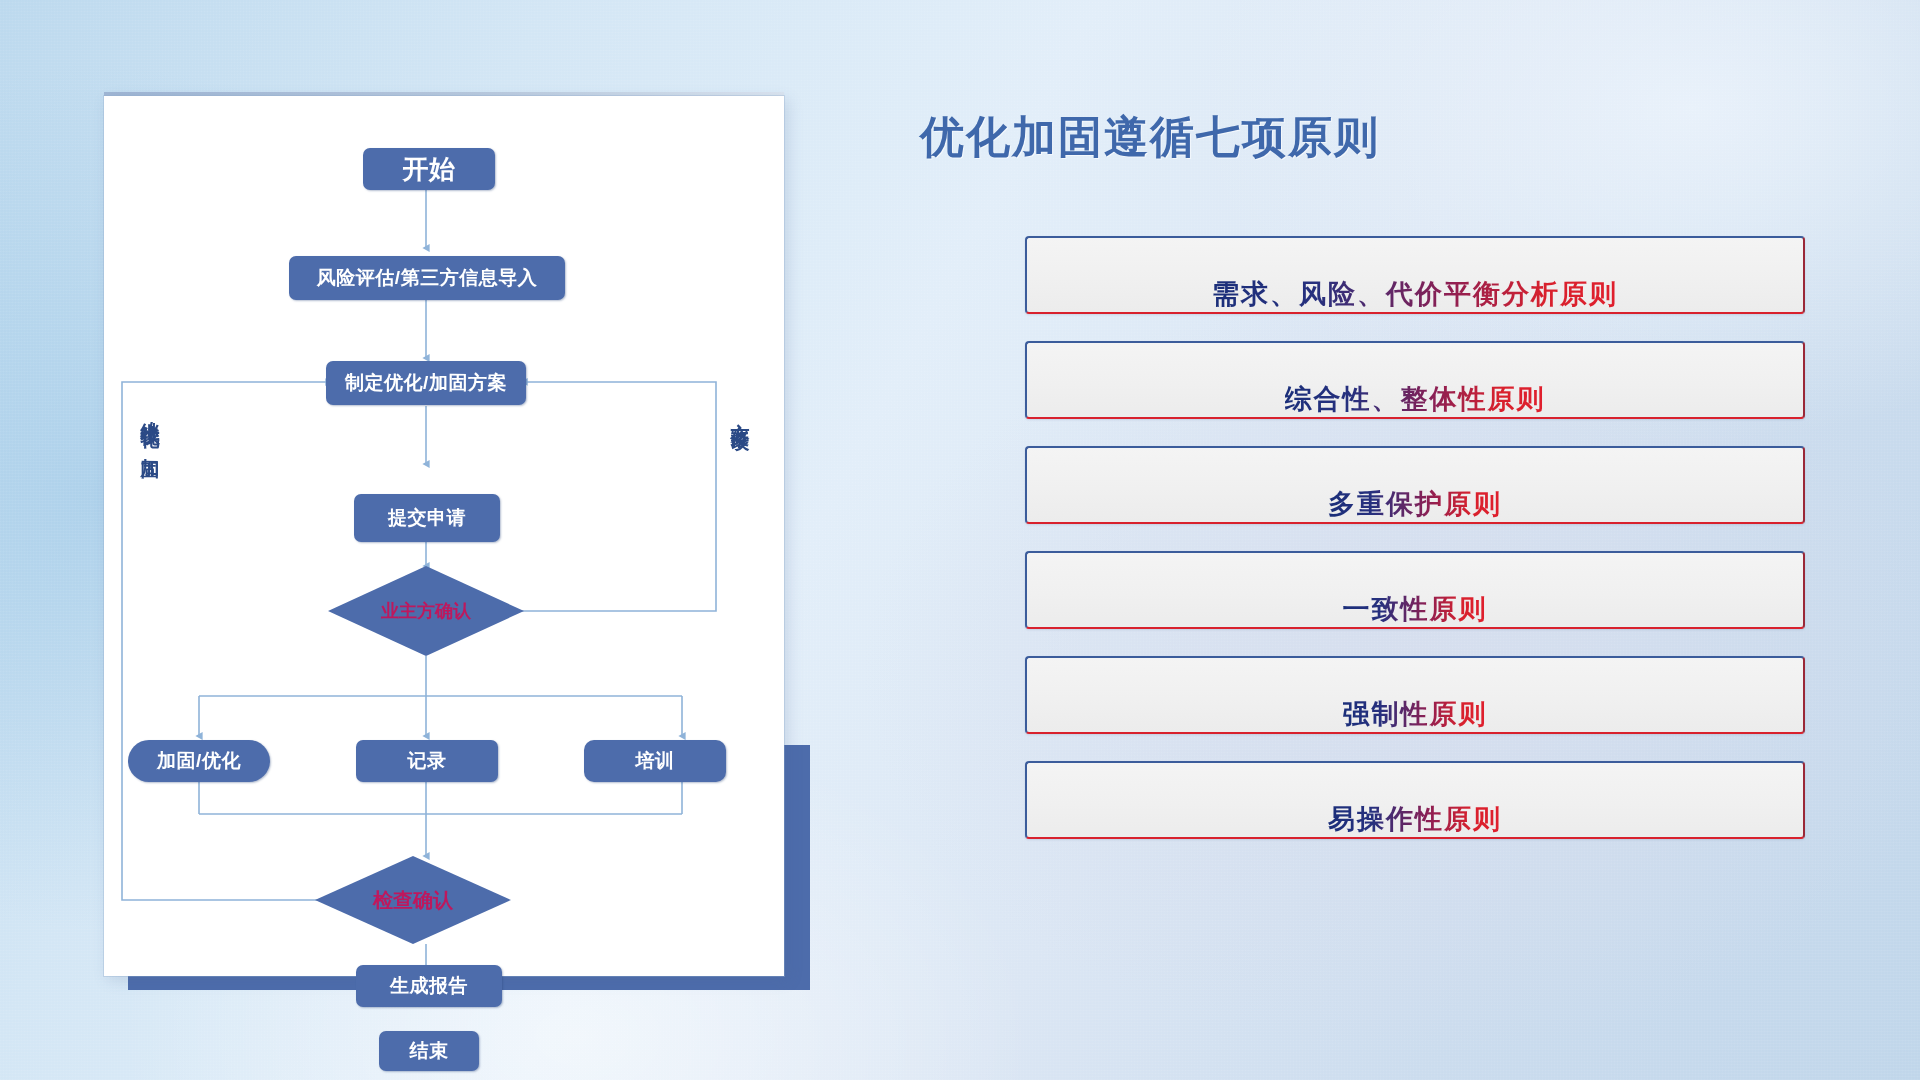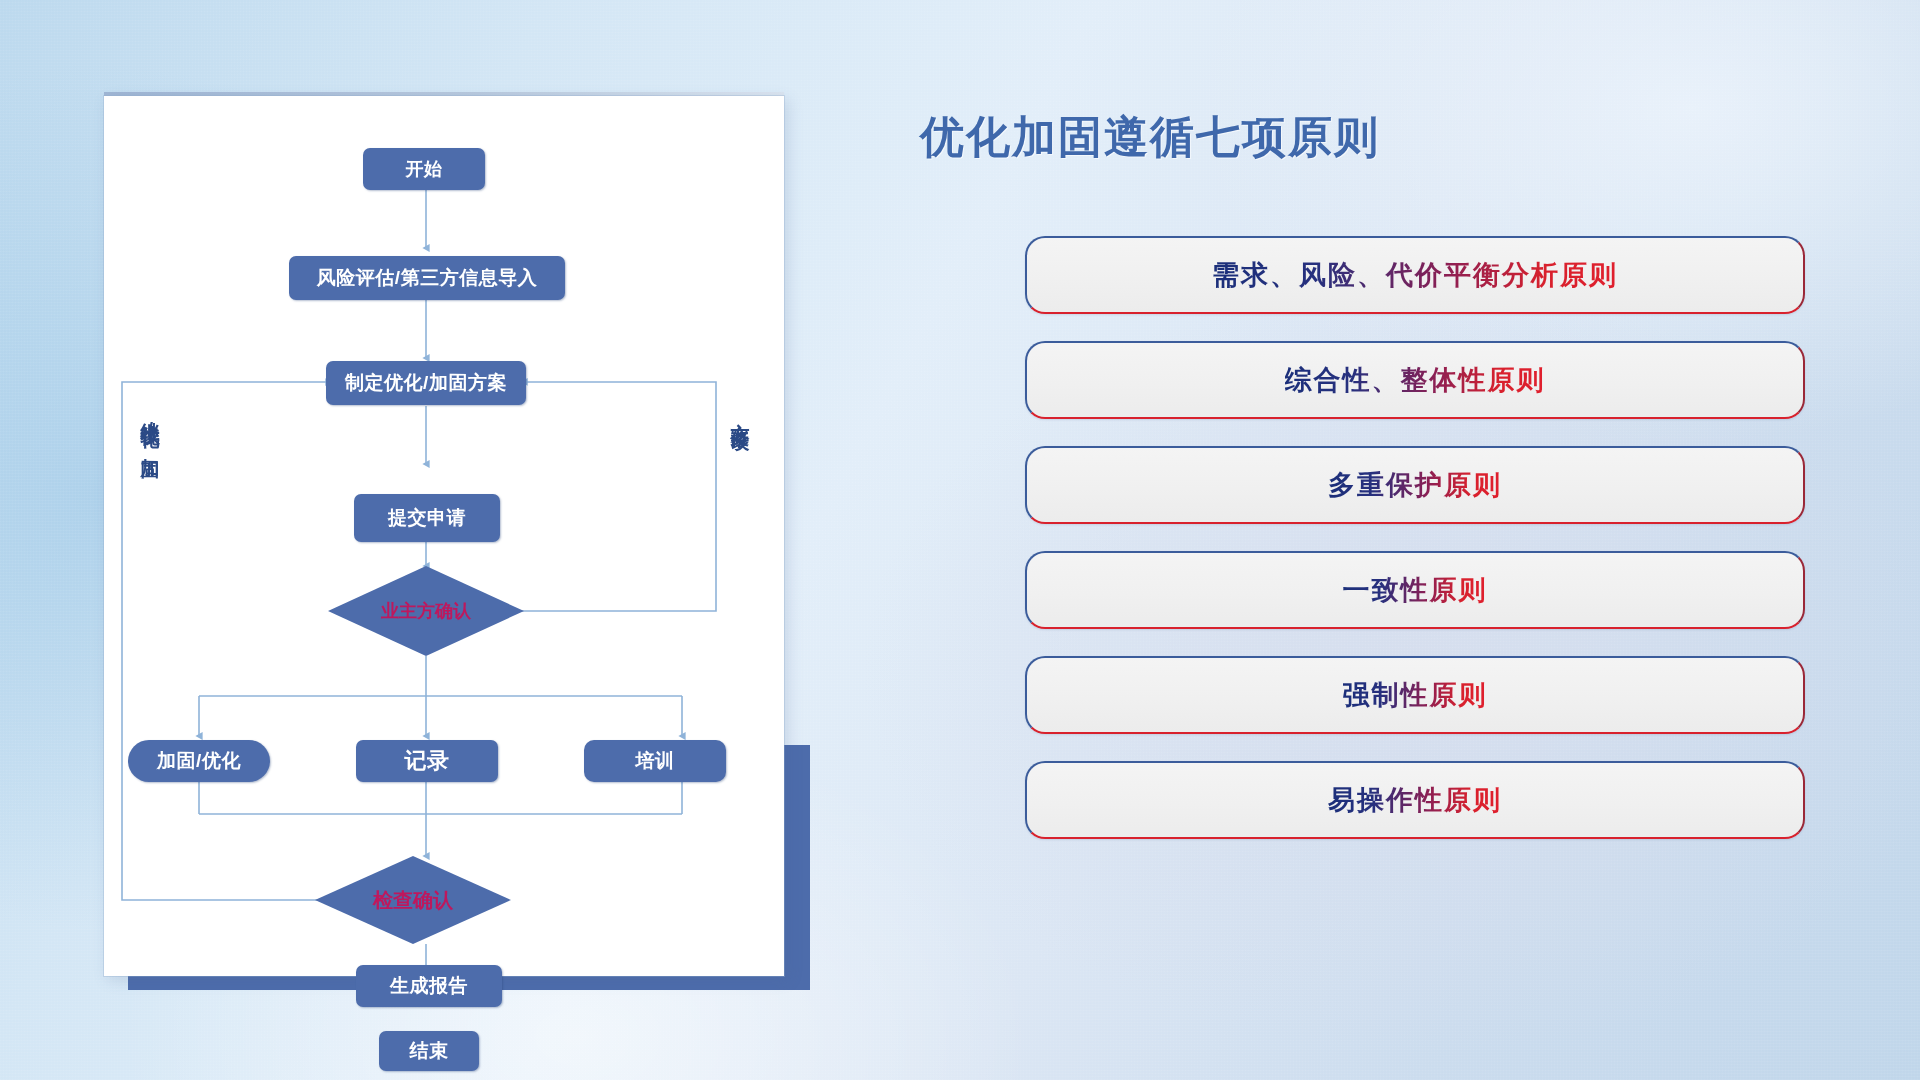--- a/index.html
+++ b/index.html
@@ -47,26 +47,26 @@
 
   .vlabel{position:absolute;color:#2b4a86;font-weight:bold;
     writing-mode:vertical-rl;text-orientation:upright;letter-spacing:3px;
     line-height:1.05;white-space:nowrap;}
 
   
   #right-title{position:absolute;left:1150px;top:108px;transform:translateX(-50%);
     font-size:44px;font-weight:bold;color:#3f68ab;letter-spacing:2px;white-space:nowrap;
     text-shadow:1px 1px 0 rgba(255,255,255,.6);}
   #cards{position:absolute;left:1025px;top:236px;width:780px;}
-  .card{position:relative;height:74px;margin-bottom:27px;border-radius:20px;
+  .card{position:relative;height:74px;margin-bottom:27px;border-radius:4px;
     background:linear-gradient(180deg,#f4f4f4 0%,#f0f0f0 55%,#ececec 100%);
     border-top:2px solid #3b5c9b;border-left:2px solid #3b5c9b;
     border-right:2px solid #9a2838;border-bottom:2px solid #d8212d;
     box-shadow:0 1px 2px rgba(60,90,140,.15);
-    display:flex;align-items:center;justify-content:center;}
+    display:flex;align-items:flex-end;justify-content:center;}
   .card .ctext{font-size:27px;font-weight:bold;letter-spacing:2px;
     background:linear-gradient(90deg,#1b2f7a 0%,#27307e 26%,#8d1f53 58%,#d8212d 82%,#e01f2d 100%);
     -webkit-background-clip:text;background-clip:text;color:transparent;
     -webkit-text-fill-color:transparent;white-space:nowrap;}
 </style>
 </head>
 <body>
 
 <div id="bg"></div>
 <div id="bg-grain"></div>
@@ -110,21 +110,21 @@
       <path d="M322,686 L322,760" marker-end="url(#ah)"></path>
 
       <path d="M322,848 L322,880"></path>
 
       <path d="M410,515 L612,515 L612,286 L420,286" marker-end="url(#ahr)"></path>
 
       <path d="M234,804 L18,804 L18,286 L225,286" marker-end="url(#ahr)"></path>
     </g>
   </svg>
 
-  <div class="fnode" style="left:259px;top:52px;width:122px;height:42px;font-size:18px;">
+  <div class="fnode" style="left:259px;top:52px;width:132px;height:42px;font-size:26px;">
     <span>开始</span>
   </div>
 
   <div class="fnode" style="left:222px;top:265px;width:200px;height:44px;font-size:19px;">
     <span>制定优化/加固方案</span>
   </div>
 
   <div class="fnode" style="left:185px;top:160px;width:276px;height:44px;font-size:19px;">
     <span>风险评估/第三方信息导入</span>
   </div>
@@ -135,21 +135,21 @@
 
   <div class="fdiamond" style="left:224px;top:470px;width:196px;height:90px;font-size:18px;">
     <div class="dshape"></div>
     <span>业主方确认</span>
   </div>
 
   <div class="fnode" style="left:24px;top:644px;width:142px;height:42px;font-size:19px;border-radius:21px;">
     <span>加固/优化</span>
   </div>
 
-  <div class="fnode" style="left:252px;top:644px;width:142px;height:42px;font-size:22px;">
+  <div class="fnode" style="left:252px;top:644px;width:142px;height:42px;font-size:19px;">
     <span>记录</span>
   </div>
 
   <div class="fnode" style="left:480px;top:644px;width:142px;height:42px;font-size:19px;border-radius:10px;">
     <span>培训</span>
   </div>
 
   <div class="fdiamond" style="left:211px;top:760px;width:196px;height:88px;font-size:20px;">
     <div class="dshape"></div>
     <span>检查确认</span>

